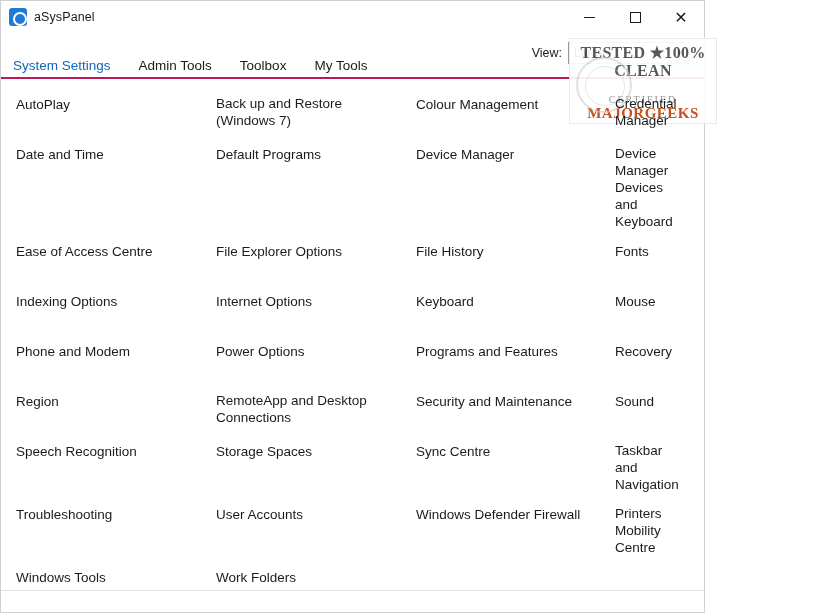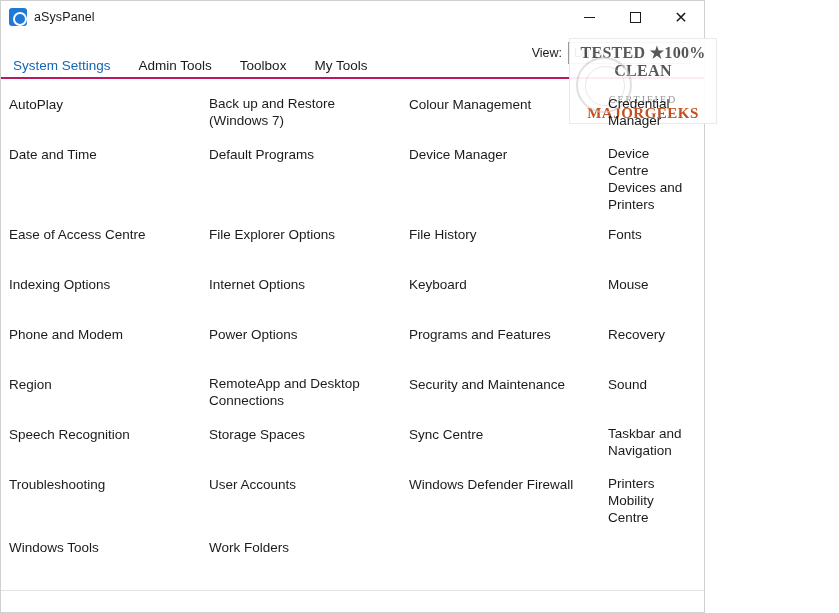--- a/index.html
+++ b/index.html
@@ -192,21 +192,21 @@
     flex: 1 1 auto;
     padding: 10px 0 0 0;
     overflow: hidden;
     position: relative;
   }
   .grid {
     display: grid;
     grid-template-columns: 200px 200px 199px 1fr;
     column-gap: 0;
     row-gap: 0;
-    padding-left: 6px;
+    padding-left: 13px;
     padding-right: 6px;
   }
   .cell {
     min-height: 50px;
     padding: 6px 10px 6px 2px;
   }
   .item-link {
     font-size: 13.5px;
     color: #1b1b1b;
     line-height: 17px;
@@ -269,21 +269,21 @@
   <div class="content">
     <div class="grid">
       <div class="cell"><span class="item-link">AutoPlay</span></div>
       <div class="cell"><span class="item-link">Back up and Restore (Windows 7)</span></div>
       <div class="cell"><span class="item-link">Colour Management</span></div>
       <div class="cell"><span class="item-link">Credential Manager</span></div>
 
       <div class="cell"><span class="item-link">Date and Time</span></div>
       <div class="cell"><span class="item-link">Default Programs</span></div>
       <div class="cell"><span class="item-link">Device Manager</span></div>
-      <div class="cell"><span class="item-link">Device Centre Devices and Printers</span></div>
+      <div class="cell"><span class="item-link">Device Manager Devices and Keyboard</span></div>
 
       <div class="cell"><span class="item-link">Ease of Access Centre</span></div>
       <div class="cell"><span class="item-link">File Explorer Options</span></div>
       <div class="cell"><span class="item-link">File History</span></div>
       <div class="cell"><span class="item-link">Fonts</span></div>
 
       <div class="cell"><span class="item-link">Indexing Options</span></div>
       <div class="cell"><span class="item-link">Internet Options</span></div>
       <div class="cell"><span class="item-link">Keyboard</span></div>
       <div class="cell"><span class="item-link">Mouse</span></div>

